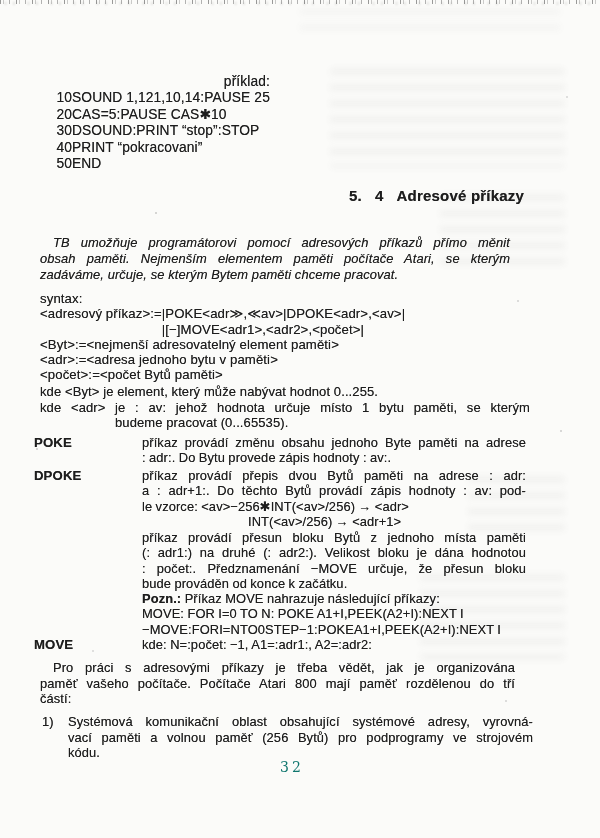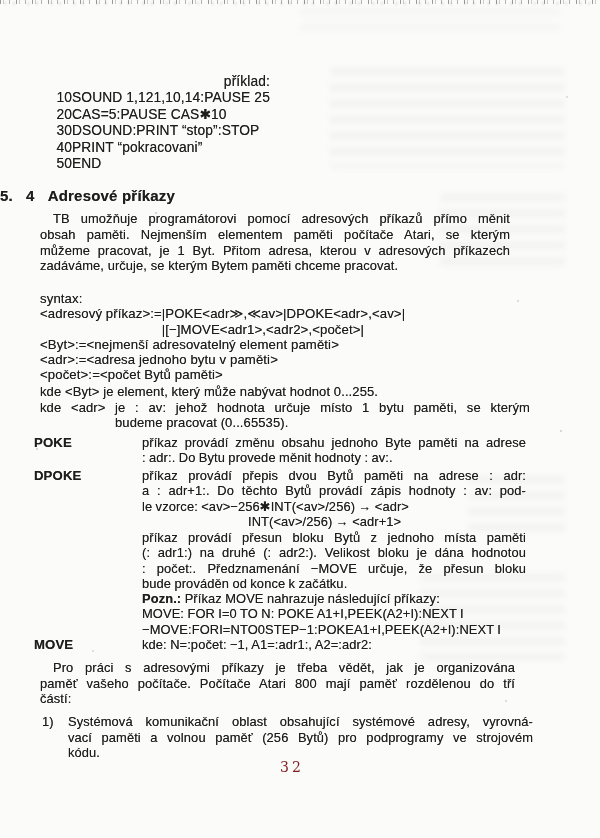--- a/index.html
+++ b/index.html
@@ -50,28 +50,28 @@
       36px 448px rgba(70,70,70,.25), 566px 96px rgba(70,70,70,.2),
       258px 540px rgba(70,70,70,.18), 505px 700px rgba(70,70,70,.22),
       92px 650px rgba(70,70,70,.2), 560px 430px rgba(70,70,70,.25);
   }
 
   
   .example { top:74px; left:42px; font-size:13.8px; line-height:16.4px;text-align:right; }
   .example .row { display:flex; }
   .example .num { width:30px; }
 
-  .heading { top:187px; left:0; width:524px; text-align:left;
+  .heading { top:187px; left:0; width:524px; text-align:right;
     font-weight:bold; font-size:15px; letter-spacing:.2px; }
 
   .para .line { text-align:justify; }
   .jl { text-align:justify; text-align-last:justify; }
   .first-indent { text-indent:13px; }
 
-  .intro { top:211px; left:40px; width:470px; font-size:12.9px; line-height:15.8px; }
+  .intro { top:235px; left:40px; width:470px; font-size:12.9px; line-height:15.8px;font-style:italic; }
 
   .syntax { top:291px; left:40px; font-size:13.2px; line-height:15.3px; }
   .syntax .def { display:flex; }
 
   .kde { top:384px; left:40px; width:490px; font-size:13px; line-height:15.7px; }
   .kde .hang { padding-left:75px; }
 
   .cmd { position:absolute; left:34px; display:flex; font-size:12.9px; line-height:15.3px; }
   .cmd .term { width:108px; font-weight:bold; font-size:13.2px; }
   .cmd .desc { width:384px; word-spacing:-0.3px; }
@@ -83,21 +83,21 @@
   .bold { font-weight:bold; }
 
   .outro { top:660px; left:40px; width:475px; font-size:12.9px; line-height:15.7px; }
 
   .listitem { top:714px; left:42px; display:flex; font-size:12.9px; line-height:15.6px; }
   .listitem .li-num { width:26px; }
   .listitem .li-body { width:465px; word-spacing:-0.2px; }
 
   .pagenum { top:759px; left:0; width:584px; text-align:center;
     font-family:"DejaVu Serif","Liberation Serif",serif;
-    font-size:14px; letter-spacing:3px; color:#7f1d1d; }
+    font-size:14px; letter-spacing:3px; color:#0f766e; }
 </style>
 </head>
 <body>
 
 <div class="page">
 
   <div class="scan-edge"></div>
   <div class="scan-edge2"></div>
   <div class="smudge" id="sm1"></div>
   <div class="smudge" id="sm2"></div>
@@ -128,21 +128,20 @@
       <span class="num">50</span>
       <span class="code">END</span>
     </div>
   </div>
 
   <div class="blk heading txt">5.&nbsp;&nbsp;&nbsp;4&nbsp;&nbsp;&nbsp;Adresové příkazy</div>
 
   <div class="blk intro para txt">
     <div class="line jl first-indent">TB umožňuje programátorovi pomocí adresových příkazů přímo měnit</div>
     <div class="line jl">obsah paměti. Nejmenším elementem paměti počítače Atari, se kterým</div>
-    <div class="line jl">můžeme pracovat, je 1 Byt. Přitom adresa, kterou v adresových příkazech</div>
     <div class="line">zadáváme, určuje, se kterým Bytem paměti chceme pracovat.</div>
   </div>
 
   <div class="blk syntax txt">
     <div>syntax:</div>
     <div class="def">
       <span class="lhs">&lt;adresový příkaz&gt;:=</span>
       <span class="rhs">
         <div>|POKE&lt;adr≫,≪av&gt;|DPOKE&lt;adr&gt;,&lt;av&gt;|</div>
         <div>|[−]MOVE&lt;adr1&gt;,&lt;adr2&gt;,&lt;počet&gt;|</div>
@@ -156,21 +155,21 @@
   <div class="blk kde txt">
     <div>kde &lt;Byt&gt; je element, který může nabývat hodnot 0...255.</div>
     <div class="jl">kde &lt;adr&gt; je : av: jehož hodnota určuje místo 1 bytu paměti, se kterým</div>
     <div class="hang">budeme pracovat (0...65535).</div>
   </div>
 
   <div class="cmd txt" id="poke">
     <div class="term">POKE</div>
     <div class="desc">
       <div class="jl">příkaz provádí změnu obsahu jednoho Byte paměti na adrese</div>
-      <div>: adr:. Do Bytu provede měnit hodnoty : av:.</div>
+      <div>: adr:. Do Bytu provede zápis hodnoty : av:.</div>
     </div>
   </div>
 
   <div class="cmd txt" id="dpoke">
     <div class="term">DPOKE</div>
     <div class="desc">
       <div class="jl">příkaz provádí přepis dvou Bytů paměti na adrese : adr:</div>
       <div class="jl">a : adr+1:. Do těchto Bytů provádí zápis hodnoty : av: pod-</div>
       <div>le vzorce: &lt;av&gt;−256✱INT(&lt;av&gt;/256) → &lt;adr&gt;</div>
       <div class="formula2">INT(&lt;av&gt;/256) → &lt;adr+1&gt;</div>

